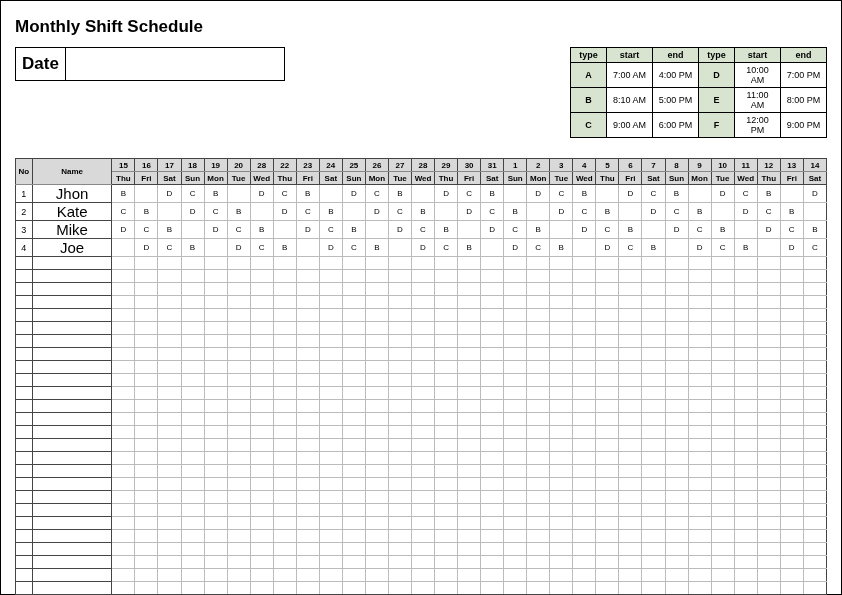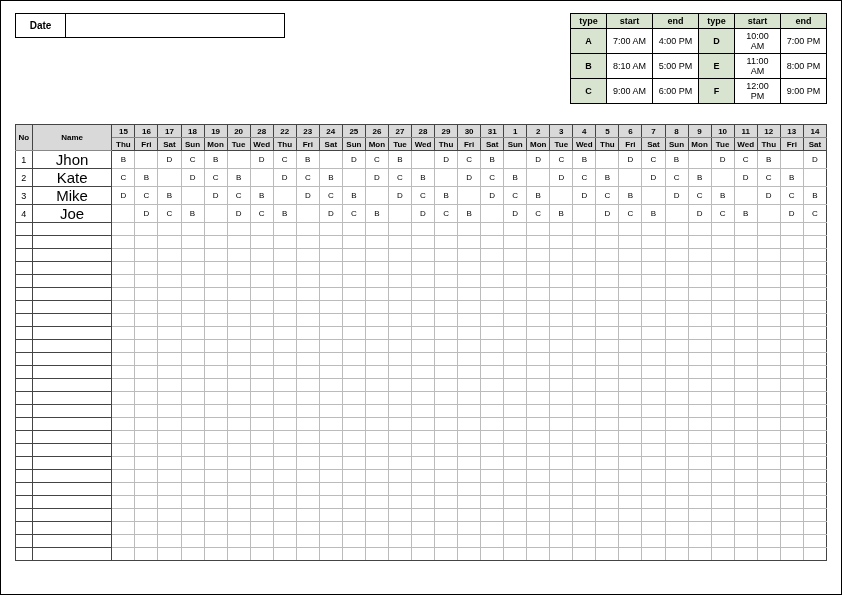--- a/index.html
+++ b/index.html
@@ -22,21 +22,21 @@
     margin: 4px 0 10px 0;
   }
   .date-row {
     display: flex;
     border: 1px solid #000;
     width: 270px;
   }
   .date-label {
     width: 50px;
     border-right: 1px solid #000;
-    font-size: 10px;
+    font-size: 17px;
     font-weight: bold;
     text-align: center;
     padding: 6px 0;
   }
   .date-value {
     flex: 1;
     font-size: 12px;
     font-weight: bold;
     text-align: center;
     padding: 6px 0;
@@ -108,20 +108,21 @@
   table.schedule thead { }
   table.schedule tbody td.name-cell { font-size: 15px; }
   table.schedule tbody td.no-cell { font-size: 9px; }
 </style>
 </head>
 <body>
 
 <div class="page">
 
   <div>
+    <div class="title">Monthly Shift Schedule</div>
     <div style="display:flex; justify-content:space-between; align-items:flex-start;">
       <div class="date-row">
         <div class="date-label">Date</div>
       </div>
       <table class="shift-types">
         <thead>
           <tr>
             <th class="st-type">type</th>
             <th class="st-time">start</th>
             <th class="st-time">end</th>

